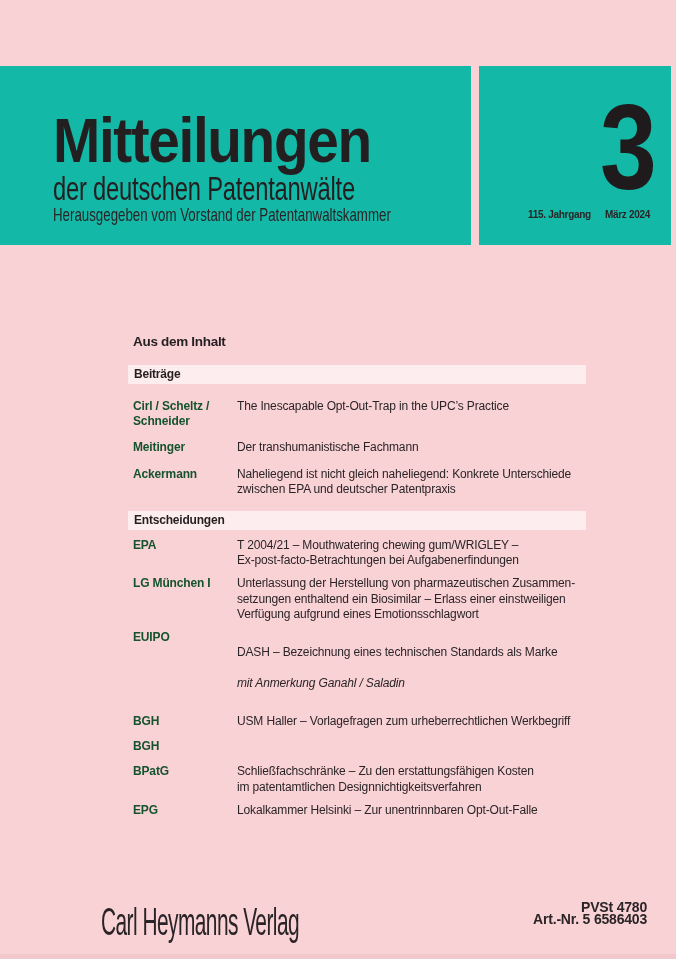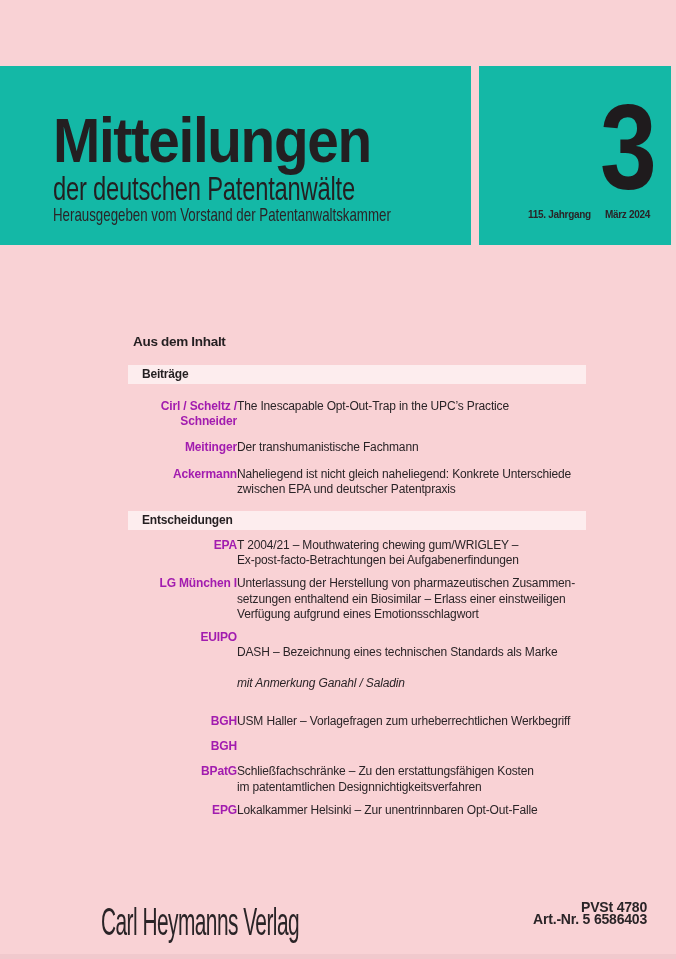--- a/index.html
+++ b/index.html
@@ -49,31 +49,31 @@
   .vol-gap { display: inline-block; width: 14px; }
 
   
   .toc { position: absolute; left: 128px; top: 303px; width: 458px; }
   .toc-heading {
     font-size: 13.5px; font-weight: 700; line-height: 14px;
     letter-spacing: -0.3px; padding-left: 5px; color: #241f21; margin-top: 32px;
   }
   .bar {
     margin-top: 16px; height: 19px; line-height: 19px;
-    background: #fdedee; padding-left: 14px;
+    background: #fdedee; padding-left: 6px;
     font-size: 12px; font-weight: 700; letter-spacing: -0.2px; color: #241f21;
   }
   .bar + .row { margin-top: 15px; }
   .bar.bar2 { margin-top: 14px; }
   .row { display: flex; margin-top: 11px; font-size: 12px; line-height: 15.2px; letter-spacing: -0.15px; }
   .sec2 .row { margin-top: 8px; }
   .row.mt10 { margin-top: 10px; }
   .cell-l {
     width: 109px; padding-left: 5px; box-sizing: border-box;
-    font-weight: 700; white-space: pre-line; flex: none; color: #a21caf; text-align: right;
+    font-weight: 700; white-space: pre-line; flex: none; color: #14532d;
   }
   .cell-r { flex: 1; white-space: pre-line; color: #2a2427; }
   .note { font-style: italic; }
 
   
   .footer-publisher {
     position: absolute; left: 101px; top: 903px;
     font-size: 38px; font-weight: 400; line-height: 1;
     letter-spacing: -1px; color: #2a2427; white-space: nowrap;
     transform: scaleX(0.55); transform-origin: left top;

